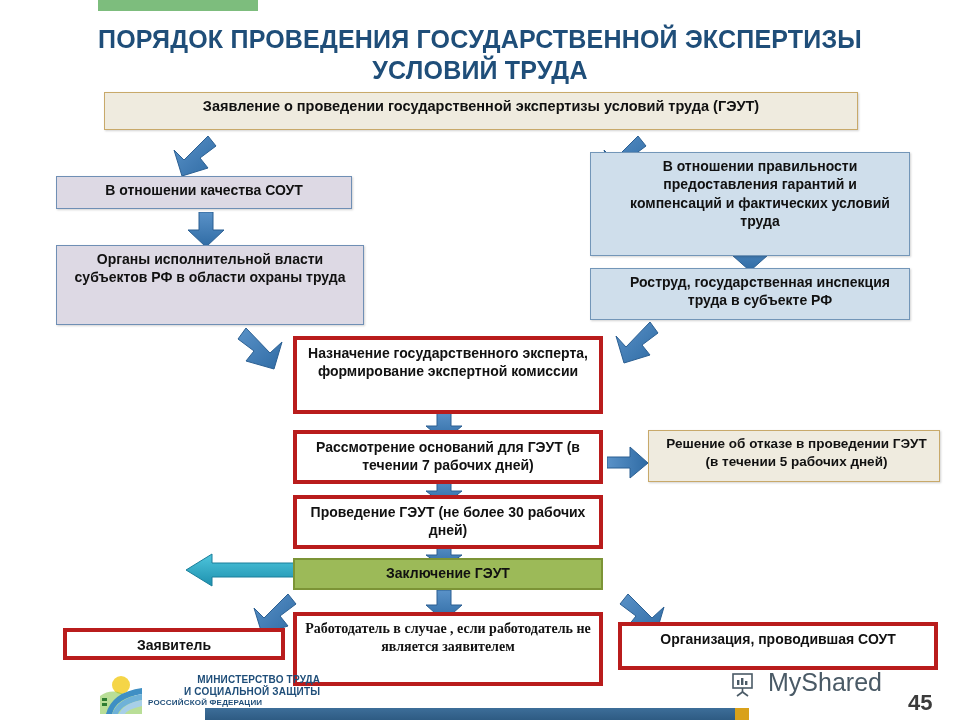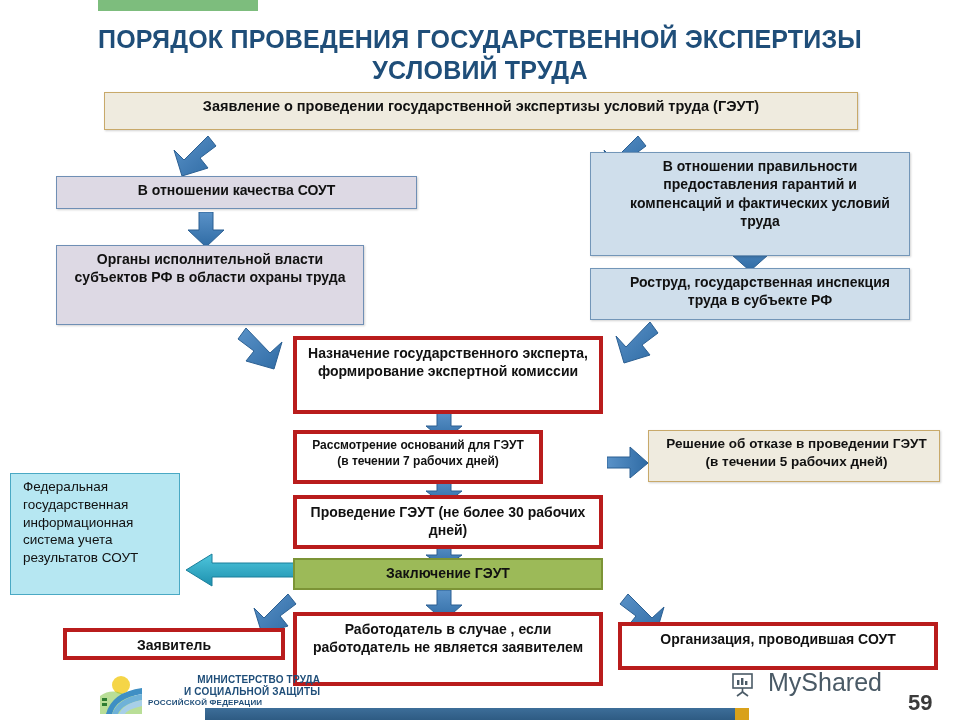--- a/index.html
+++ b/index.html
@@ -271,65 +271,62 @@
   <div class="arrow" style="left:618px; top:592px;">
     <svg width="58" height="46" viewBox="0 0 58 46">
       <polygon points="10,2 2,12 18,24 10,34 38,42 46,15 34,26" fill="url(#ag1)" stroke="#2b5f92" stroke-width="1"></polygon>
     </svg>
   </div>
 
   <div class="box cream" style="left:104px; top:92px; width:754px; height:38px; font-size:14.5px;">
     <span>Заявление о проведении государственной экспертизы условий труда (ГЭУТ)</span>
   </div>
 
-  <div class="box lilac" style="left:56px; top:176px; width:361px; height:33px; font-size:14px;">
+  <div class="box lilac" style="left:56px; top:176px; width:296px; height:33px; font-size:14px;">
     <span>В отношении качества СОУТ</span>
   </div>
 
   <div class="box lilac" style="left:56px; top:245px; width:308px; height:80px; font-size:14px;">
     <span>Органы исполнительной власти субъектов РФ в области охраны труда</span>
   </div>
 
   <div class="box bluefill" style="left:590px; top:152px; width:320px; height:104px; font-size:14px;">
     <span>В отношении правильности предоставления гарантий и компенсаций и фактических условий труда</span>
   </div>
 
   <div class="box bluefill" style="left:590px; top:268px; width:320px; height:52px; font-size:14px;">
     <span>Роструд, государственная инспекция труда в субъекте РФ</span>
   </div>
 
   <div class="box white" style="left:293px; top:336px; width:310px; height:78px; font-size:14px;">
     <span>Назначение государственного эксперта, формирование экспертной комиссии</span>
   </div>
 
-  <div class="box white" style="left:293px; top:430px; width:250px; height:54px; font-size:12px;">
+  <div class="box white" style="left:293px; top:430px; width:310px; height:54px; font-size:14px;">
     <span>Рассмотрение оснований для ГЭУТ (в течении 7 рабочих дней)</span>
   </div>
 
   <div class="box cream" style="left:648px; top:430px; width:292px; height:52px; font-size:13.5px;padding-left:13px;">
     <span>Решение об отказе в проведении ГЭУТ (в течении 5 рабочих дней)</span>
   </div>
 
   <div class="box white" style="left:293px; top:495px; width:310px; height:54px; font-size:14px;">
     <span>Проведение ГЭУТ (не более 30 рабочих дней)</span>
   </div>
 
   <div class="box olive" style="left:293px; top:558px; width:310px; height:32px; font-size:14px;">
     <span>Заключение ГЭУТ</span>
   </div>
 
-  <div class="box cyan" style="left:10px; top:473px; width:170px; height:122px; font-size:13.5px; font-weight:normal; justify-content:flex-start; text-align:left; padding-left:12px;">
-    <span>Федеральная государственная информационная система учета результатов СОУТ</span>
-  </div>
 
   <div class="box white" style="left:63px; top:628px; width:222px; height:32px; font-size:14px;">
     <span>Заявитель</span>
   </div>
 
-  <div class="box white" style="left:293px; top:612px; width:310px; height:74px; font-size:14px;">
+  <div class="box white" style="left:293px; top:612px; width:310px; height:74px; font-size:14px;font-family:Liberation Serif, serif;">
     <span>Работодатель в случае , если работодатель не является заявителем</span>
   </div>
 
   <div class="box white" style="left:618px; top:622px; width:320px; height:48px; font-size:14px;">
     <span>Организация, проводившая СОУТ</span>
   </div>
 
   <div class="logo">
     <div class="logo-mark">
       <svg width="42" height="42" viewBox="0 0 42 42">
@@ -356,18 +353,18 @@
       <rect x="7" y="9" width="2.4" height="5" fill="#4a5a66"></rect>
       <rect x="11" y="7" width="2.4" height="7" fill="#4a5a66"></rect>
       <rect x="15" y="10" width="2.4" height="4" fill="#4a5a66"></rect>
       <line x1="12.5" y1="17" x2="12.5" y2="21" stroke="#4a5a66" stroke-width="1.6"></line>
       <line x1="12.5" y1="21" x2="7" y2="25" stroke="#4a5a66" stroke-width="1.6"></line>
       <line x1="12.5" y1="21" x2="18" y2="25" stroke="#4a5a66" stroke-width="1.6"></line>
     </svg>
     <span class="watermark-text">MyShared</span>
   </div>
 
-  <div class="page-number">59</div>
+  <div class="page-number">45</div>
 
   <div class="bottom-blue-bar"></div>
   <div class="bottom-gold-bar"></div>
 
 </div>
 
 </body></html>

